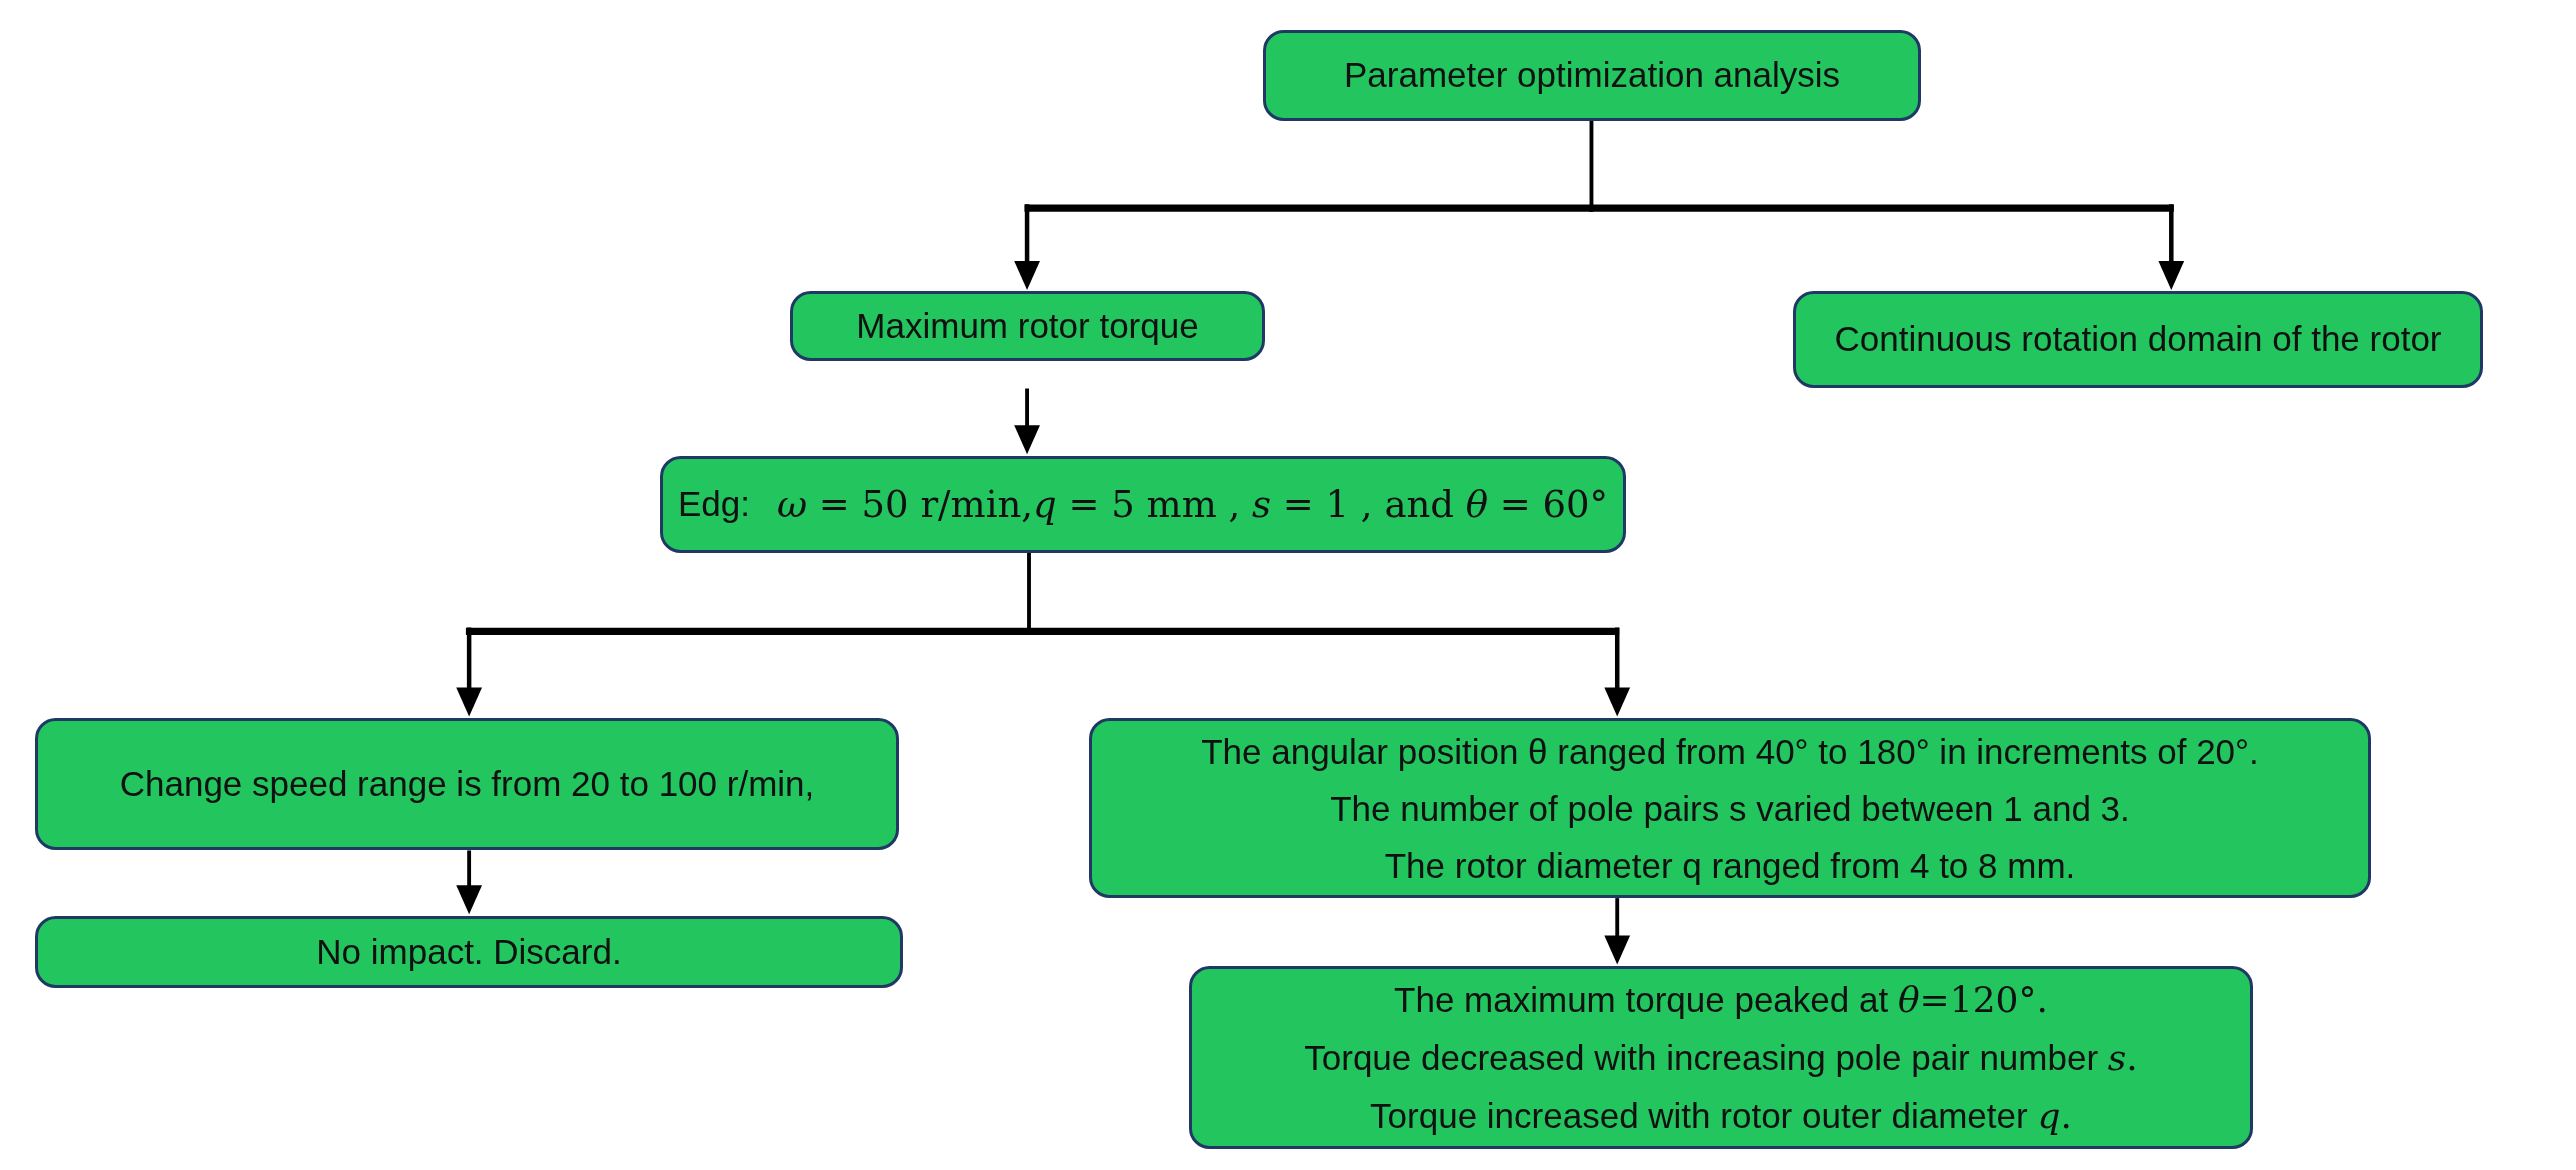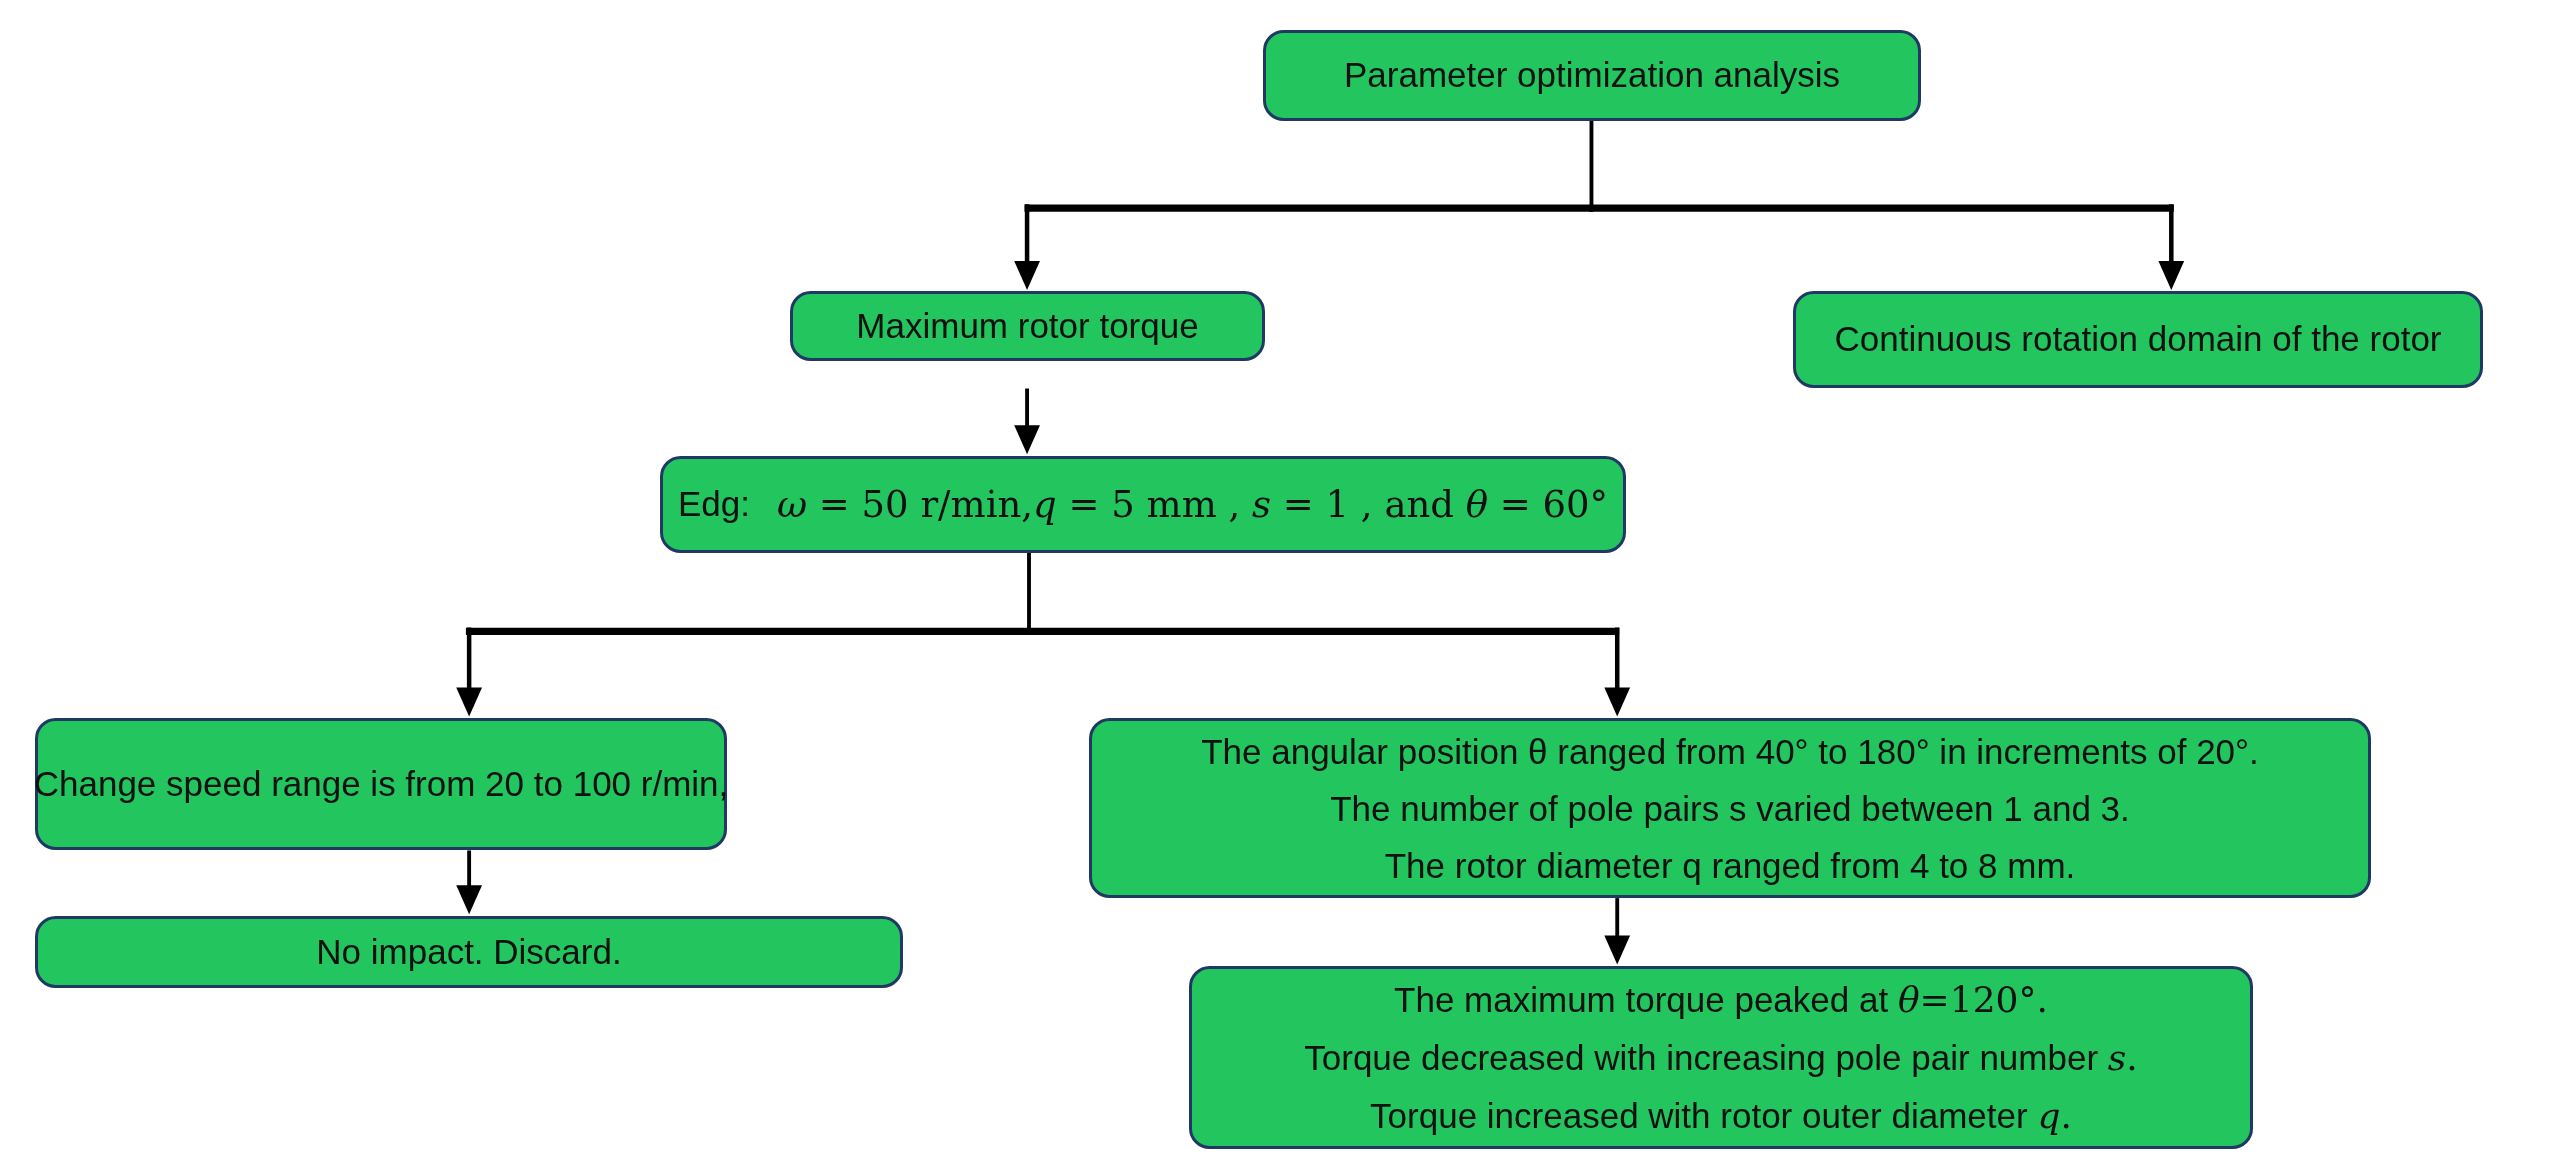--- a/index.html
+++ b/index.html
@@ -33,21 +33,21 @@
     line-height:1.5;
     white-space:nowrap;
     padding:0 15.5px;
   }
   .node .lines{white-space:nowrap;}
   .node .lines > div{white-space:nowrap;}
   #node-root       {left:1263px;top:30px;  width:658px;height:91px;}
   #node-max-torque {left:790px;top:291px; width:475px; height:70px;}
   #node-continuous {left:1793px;top:291px; width:690px;height:97px;}
   #node-edg        {left:660px;top:456px; width:966px;height:97px;}
-  #node-speed      {left:35px;  top:718px;width:692px;height:132px;}
+  #node-speed      {left:35px;  top:718px;width:864px;height:132px;}
   #node-sweep      {left:1081px;top:718px;width:1282px;height:180px;line-height:57px;margin-left:8px;}
   #node-no-impact  {left:35px;  top:916px;width:868px;height:72px;}
   #node-result     {left:1189px;top:966px;width:1064px;height:183px;line-height:58px;}
   .edg-label{margin-right:27px;}
   .math{
     font-family:"DejaVu Serif",serif;
     font-size:37px;
   }
   .math.var{font-style:italic;}
   #node-result .math{font-size:36px;}

